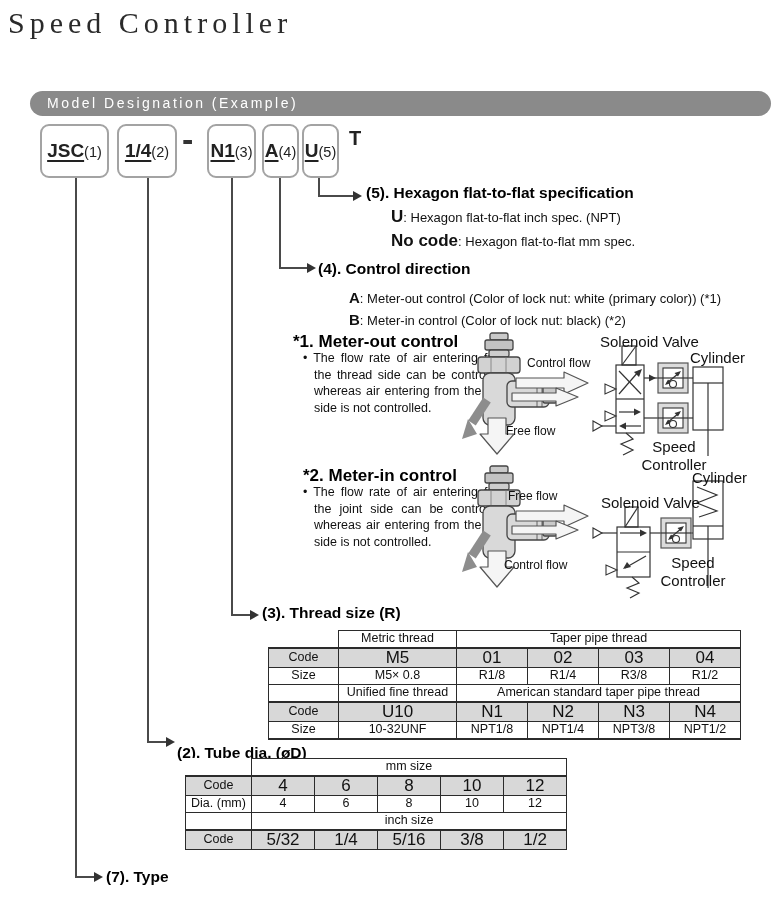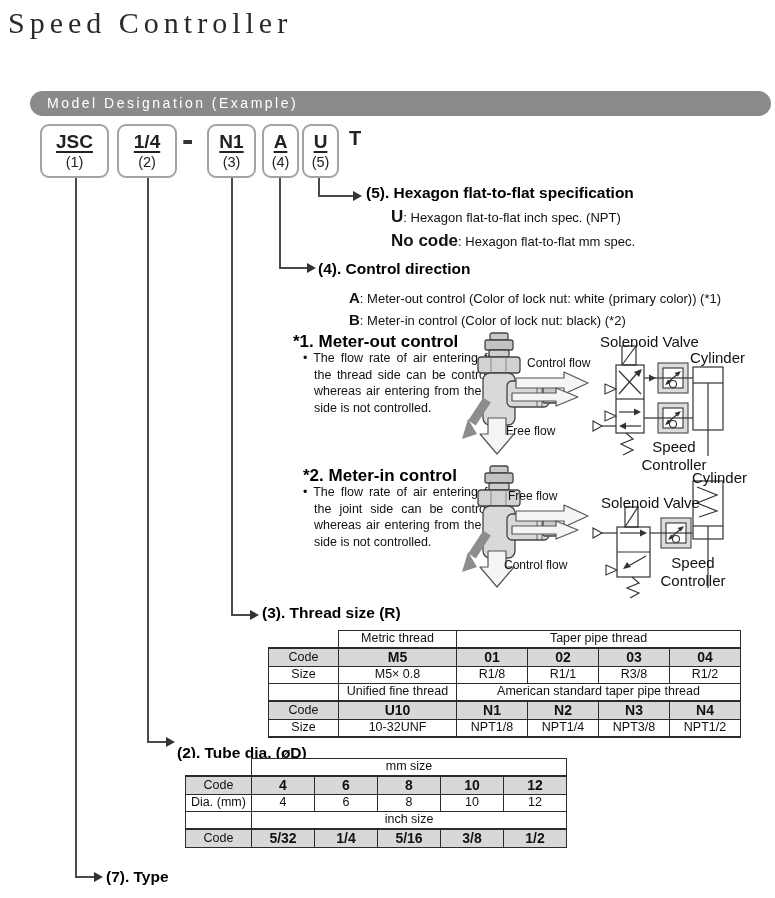--- a/index.html
+++ b/index.html
@@ -7,21 +7,21 @@
         font-family:"Liberation Sans",sans-serif;color:#111;}
   .abs{position:absolute;}
   
   #title{left:8px;top:6px;font-family:"Liberation Serif",serif;font-size:30px;
          letter-spacing:5px;color:#2a2a2a;}
   
   #banner{left:30px;top:91px;width:724px;height:25px;background:#8a8a8a;border-radius:13px;
           color:#fff;font-size:14px;letter-spacing:2.5px;line-height:25px;padding-left:17px;}
   
   .mbox{top:124px;height:54px;border:2px solid #a3a3a3;border-radius:9px;background:#fff;
-        display:flex;flex-direction:column;align-items:center;justify-content:center;box-sizing:border-box;}
+        display:flex;flex-direction:row;align-items:center;justify-content:center;box-sizing:border-box;}
   .mbox .code{font-weight:bold;font-size:19px;color:#222;text-decoration:underline;
               text-decoration-thickness:2px;text-underline-offset:3px;line-height:1.1;}
   .mbox .num{font-size:14.5px;color:#222;margin-top:2px;}
   #sep{left:182px;top:124px;font-size:34px;font-weight:bold;color:#333;line-height:30px;}
   #suffix{left:349px;top:127px;font-size:20px;font-weight:bold;color:#222;}
   
   .vline{width:2px;background:#4a4a4a;}
   .hline{height:2px;background:#4a4a4a;}
   .arrow{width:0;height:0;border-top:5px solid transparent;border-bottom:5px solid transparent;
          border-left:9px solid #333;}
@@ -33,21 +33,21 @@
   .note-h{font-size:17px;font-weight:bold;color:#000;}
   .note-body{font-size:12.5px;line-height:1.32;text-align:justify;color:#111;
              padding-left:11px;text-indent:-11px;}
   .flow-label{font-size:12px;color:#111;}
   .schem-label{font-size:15px;color:#111;}
   .schem-label.center{text-align:center;line-height:1.18;}
   
   .spec-table{position:absolute;border-collapse:collapse;font-size:12.5px;text-align:center;
               color:#111;background:#fff;table-layout:fixed;}
   .spec-table td{border:1px solid #2b2b2b;height:16px;padding:0 2px;line-height:1.05;overflow:hidden;}
-  .spec-table tr.code-row td{background:#d8d8d8;border-top-width:2px;font-weight:bold;height:17px;font-size:14px;}
+  .spec-table tr.code-row td{background:#d8d8d8;border-top-width:2px;font-weight:normal;height:17px;font-size:17px;}
   .spec-table tr.code-row td.lbl{font-weight:normal;font-size:12.5px;}
   .spec-table tr.bottom td{border-bottom-width:2px;}
   .spec-table td.open{border-top:none;border-left:none;background:#fff;}
 </style>
 </head>
 <body>
 
 <div id="page">
 
   <div class="abs" id="title">Speed Controller</div>
@@ -283,21 +283,21 @@
       <td>M5</td>
       <td>01</td>
       <td>02</td>
       <td>03</td>
       <td>04</td>
     </tr>
     <tr>
       <td>Size</td>
       <td>M5× 0.8</td>
       <td>R1/8</td>
-      <td>R1/1</td>
+      <td>R1/4</td>
       <td>R3/8</td>
       <td>R1/2</td>
     </tr>
     <tr>
       <td></td>
       <td>Unified fine thread</td>
       <td colspan="4">American standard taper pipe thread</td>
     </tr>
     <tr class="code-row">
       <td class="lbl">Code</td>

